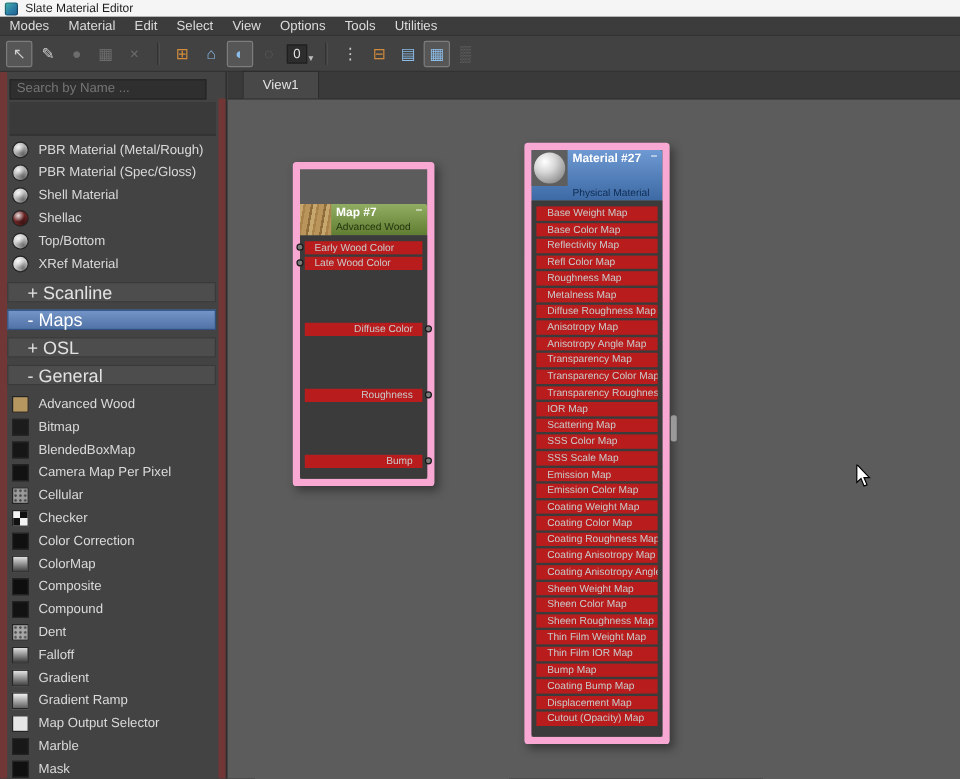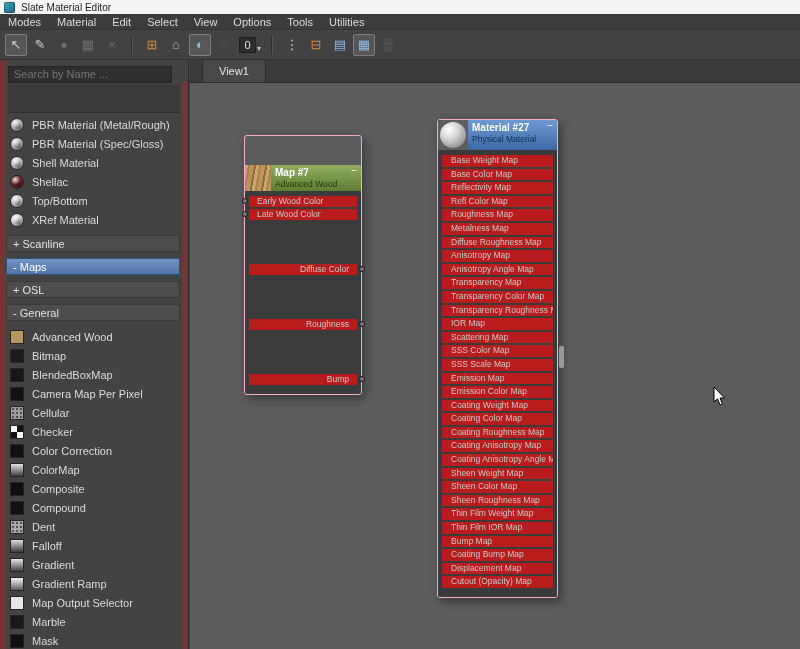--- a/index.html
+++ b/index.html
@@ -53,42 +53,42 @@
   .row { height:19px; display:flex; align-items:center; gap:8px; padding-left:4px;text-align:right; }
   .row-label { font-size:11px; color:#dadada; white-space:nowrap; }
   .chip { width:14px; height:14px; flex:0 0 14px; border:1px solid #242424; }
   .chip.sphere { border-radius:50%;
     background-image:radial-gradient(circle at 35% 30%, rgba(255,255,255,.85), rgba(255,255,255,0) 45%),
                      radial-gradient(circle at 70% 80%, rgba(0,0,0,.45), rgba(0,0,0,0) 55%); }
   .chip.grad { background-image:linear-gradient(180deg, rgba(255,255,255,.75), rgba(0,0,0,.55)); }
   .chip.checker { background-image:conic-gradient(#111 25%, #f4f4f4 0 50%, #111 0 75%, #f4f4f4 0); }
   .chip.noise { background-image:radial-gradient(rgba(0,0,0,.5) 1px, transparent 1.2px); background-size:4px 4px; }
   .group { height:17px; line-height:17px; margin:6px 2px 6px 0; background:#4d4d4d; color:#e2e2e2;
-           font-size:11px; padding-left:6px; border:1px solid #3a3a3a; }
+           font-size:15px; padding-left:16px; border:1px solid #3a3a3a; }
   .group.selected { color:#ffffff; border-color:#31507f;
                     background-image:linear-gradient(rgba(255,255,255,.15), rgba(0,0,0,.12)); }
 
   
   .view-area { position:absolute; left:190px; top:60px; width:610px; height:589px; }
   .tabbar { position:absolute; left:0; top:0; width:610px; height:23px; background:#3a3a3a;
             border-bottom:1px solid #2d2d2d; display:flex; align-items:flex-end; }
   .tab { margin-left:12px; height:23px; line-height:23px; padding:0 16px; background:#484848;
          color:#e3e3e3; font-size:11px; border:1px solid #2d2d2d; border-bottom:none; }
   .canvas { position:absolute; left:0; top:23px; width:610px; height:566px; overflow:hidden; }
 
   
   .node { position:absolute; border-radius:3px; box-shadow:3px 4px 8px rgba(0,0,0,.38);
-          border:1px solid #f9a8d4; }
+          border:6px solid #f9a8d4; }
   .node-header { display:flex; align-items:stretch; border-radius:2px 2px 0 0; position:relative;
                  background-image:linear-gradient(rgba(255,255,255,.2), rgba(0,0,0,.18)); }
   .head-text { padding:2px 4px; flex:1; min-width:0; }
   .node-title { font-size:10px; font-weight:bold; color:#ffffff; line-height:12px; white-space:nowrap; }
   .node-subtitle { font-size:8.5px; line-height:10px; white-space:nowrap; }
   .wood-sub { color:#25350f; }
-  .mat-sub { color:#0f2d54; }
+  .mat-sub { color:#0f2d54;margin-top:16px; }
   .collapse { position:absolute; right:4px; top:1px; color:#ffffff; font-size:10px; line-height:10px; cursor:default; }
   .node-body { background:#3b3b3b; border-radius:0 0 2px 2px; padding:5px 0 7px; }
 
   .wood-node { left:54px; top:52px; width:118px; }
   .wood-thumb { width:26px; height:26px; flex:0 0 26px;
     background:repeating-linear-gradient(100deg,#c6a76e 0 3px,#a9834a 3px 5px,#b9955c 5px 9px,#8f6c3a 9px 11px); }
   .mat-node { left:247px; top:36px; width:121px; }
   .mat-thumb { width:30px; height:30px; flex:0 0 30px; background:#5e5e5e; display:flex;
                align-items:center; justify-content:center; }
   .mat-thumb .ball { width:26px; height:26px; border-radius:50%;

